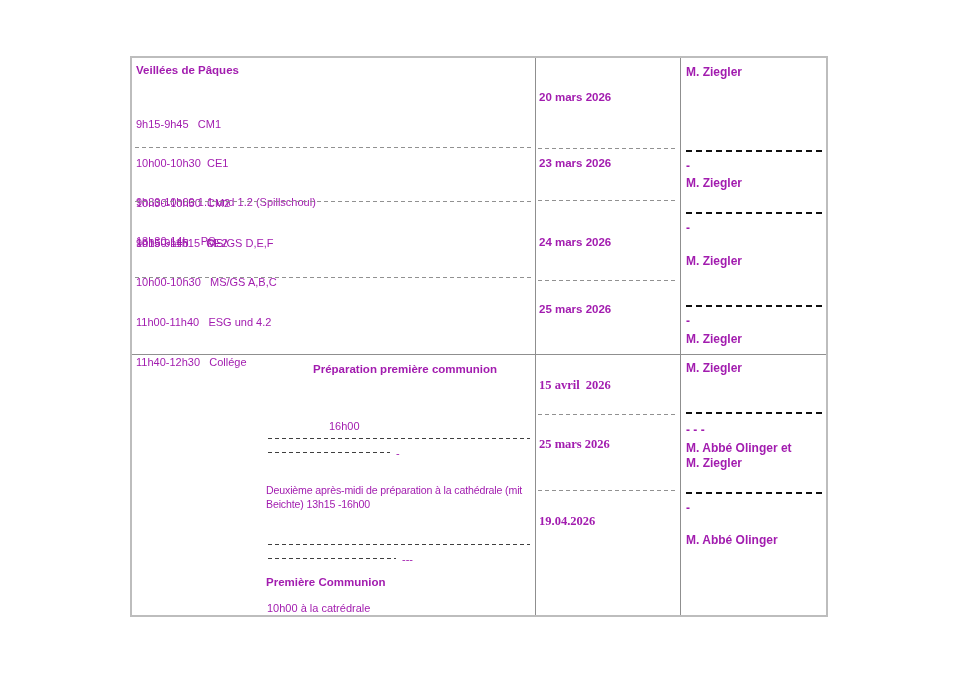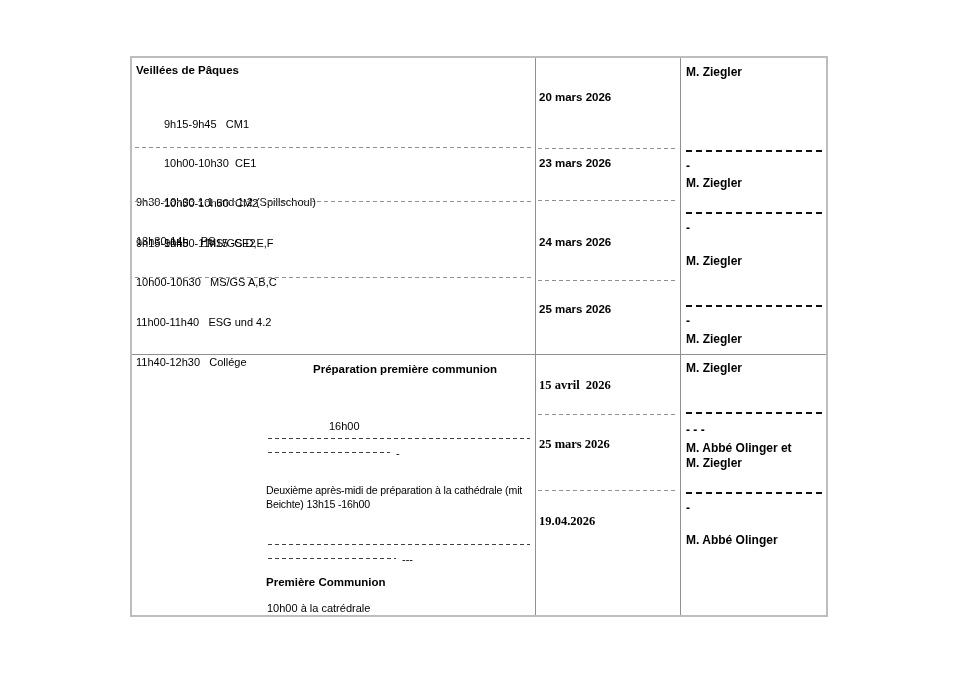--- a/index.html
+++ b/index.html
@@ -1,17 +1,17 @@
 <!DOCTYPE html>
 <html><head>
 <meta charset="utf-8">
 <style>
   html,body{margin:0;padding:0;background:#ffffff;}
   #page{position:relative;width:960px;height:679px;background:#ffffff;overflow:hidden;
-        font-family:"Liberation Sans", sans-serif;color:#000000;}
+        font-family:"Liberation Sans", sans-serif;color:#a21caf;}
   #tbl{position:absolute;left:130px;top:56px;width:694px;height:557px;
        border:2px solid #bdbdbd;}
   .vline{position:absolute;top:0;bottom:0;width:1px;background:#8f8f8f;}
   .hline{position:absolute;left:0;right:0;height:1px;background:#8f8f8f;}
   .t{position:absolute;font-size:11px;line-height:13.3px;white-space:pre;}
   .lines div{white-space:pre;}
   .title-sans{font-size:11.5px;font-weight:bold;}
   .date-sans{font-size:11.5px;font-weight:bold;}
   .date-serif{font-family:"Liberation Serif", serif;font-size:12.5px;font-weight:bold;}
   .name{font-size:12px;font-weight:bold;line-height:15.5px;}
@@ -33,21 +33,21 @@
 
 <div id="page">
   <div id="tbl">
 
     <div class="vline" style="left:403px;"></div>
     <div class="vline" style="left:548px;"></div>
     <div class="hline" style="top:296px;"></div>
 
     <div class="t title-sans" style="left:4px;top:6px;">Veillées de Pâques</div>
 
-    <div class="t lines" style="left:4px;top:33px;margin-left:28px;">
+    <div class="t lines" style="left:4px;top:33px;">
       <div>9h15-9h45   CM1</div>
       <div>10h00-10h30  CE1</div>
       <div>10h30-10h50  CM2</div>
       <div>10h50-11h15  CE2</div>
     </div>
 
     <div class="gray-dash" style="left:3px;top:89px;width:398px;"></div>
 
     <div class="t lines" style="left:4px;top:111px;">
       <div>9h30-10h00 1.1 und 1.2 (Spillschoul)</div>

